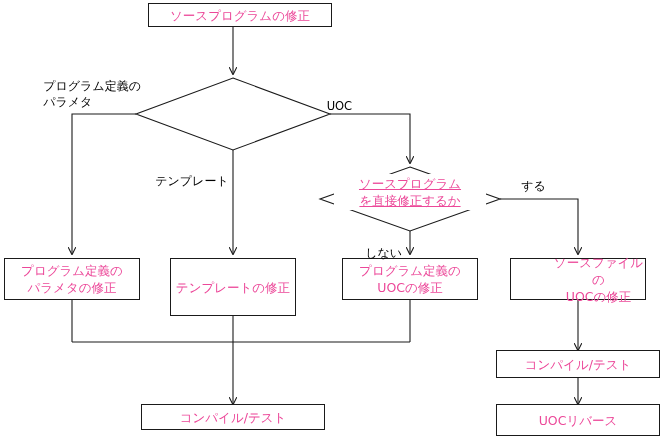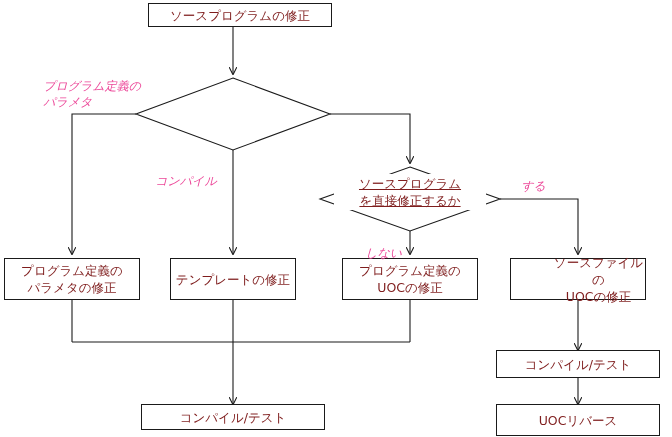--- a/index.html
+++ b/index.html
@@ -1,23 +1,23 @@
 <!DOCTYPE html>
 <html><head>
 <meta charset="utf-8">
 <style>
   html,body{margin:0;padding:0;background:#ffffff;}
   #root{position:relative;width:672px;height:437px;background:#ffffff;overflow:hidden;
         font-family:"DejaVu Sans","Liberation Sans",sans-serif;}
   svg.layer{position:absolute;left:0;top:0;width:672px;height:437px;}
   .node{position:absolute;box-sizing:border-box;border:1px solid #1a1a1a;background:#ffffff;
         display:flex;align-items:center;justify-content:center;text-align:center;
-        font-size:12.5px;line-height:17px;color:#7f1d1d;}
+        font-size:12.5px;line-height:17px;color:#ec4899;}
   .node span{display:block;}
-  .edge-label{position:absolute;font-size:12px;line-height:16px;color:#ec4899;white-space:pre;background:transparent;font-style:italic;}
+  .edge-label{position:absolute;font-size:12px;line-height:16px;color:#000000;white-space:pre;background:transparent;}
   .edge-label.small{font-size:11.5px;}
 </style>
 </head>
 <body>
 
 <div id="root">
 
   <svg class="layer" viewBox="0 0 672 437" xmlns="http://www.w3.org/2000/svg">
     <defs>
       <marker id="arrow" viewBox="0 0 10 10" refX="9" refY="5" markerWidth="7" markerHeight="7" orient="auto-start-reverse">
@@ -54,21 +54,21 @@
 
   <div class="node" style="left:148px;top:3px;width:184px;height:24px;">
     <span>ソースプログラムの修正</span>
   </div>
 
   <div class="node" style="left:4px;top:258px;width:136px;height:42px;flex-direction:column;">
     <span>プログラム定義の</span>
     <span>パラメタの修正</span>
   </div>
 
-  <div class="node" style="left:170px;top:258px;width:126px;height:42px;">
+  <div class="node" style="left:170px;top:258px;width:126px;height:58px;">
     <span>テンプレートの修正</span>
   </div>
 
   <div class="node" style="left:342px;top:258px;width:136px;height:42px;flex-direction:column;">
     <span>プログラム定義の</span>
     <span>UOCの修正</span>
   </div>
 
   <div class="node" style="left:510px;top:258px;width:136px;height:42px;flex-direction:column;padding-left:41px;">
     <span>ソースファイルの</span>
@@ -91,23 +91,26 @@
   <div class="node" style="left:334px;top:174px;width:152px;height:36px;border:none;flex-direction:column;text-decoration:underline;">
     <span>ソースプログラム</span>
     <span>を直接修正するか</span>
   </div>
 
   <div class="edge-label" style="left:28px;top:62px;">
     <span>プログラム定義の</span>
     <span>パラメタ</span>
   </div>
 
+  <div class="edge-label small" style="left:312px;top:82px;">
+    <span>UOC</span>
+  </div>
 
   <div class="edge-label" style="left:140px;top:157px;">
-    <span>コンパイル</span>
+    <span>テンプレート</span>
   </div>
 
   <div class="edge-label" style="left:350px;top:229px;">
     <span>しない</span>
   </div>
 
   <div class="edge-label" style="left:506px;top:162px;">
     <span>する</span>
   </div>
 

